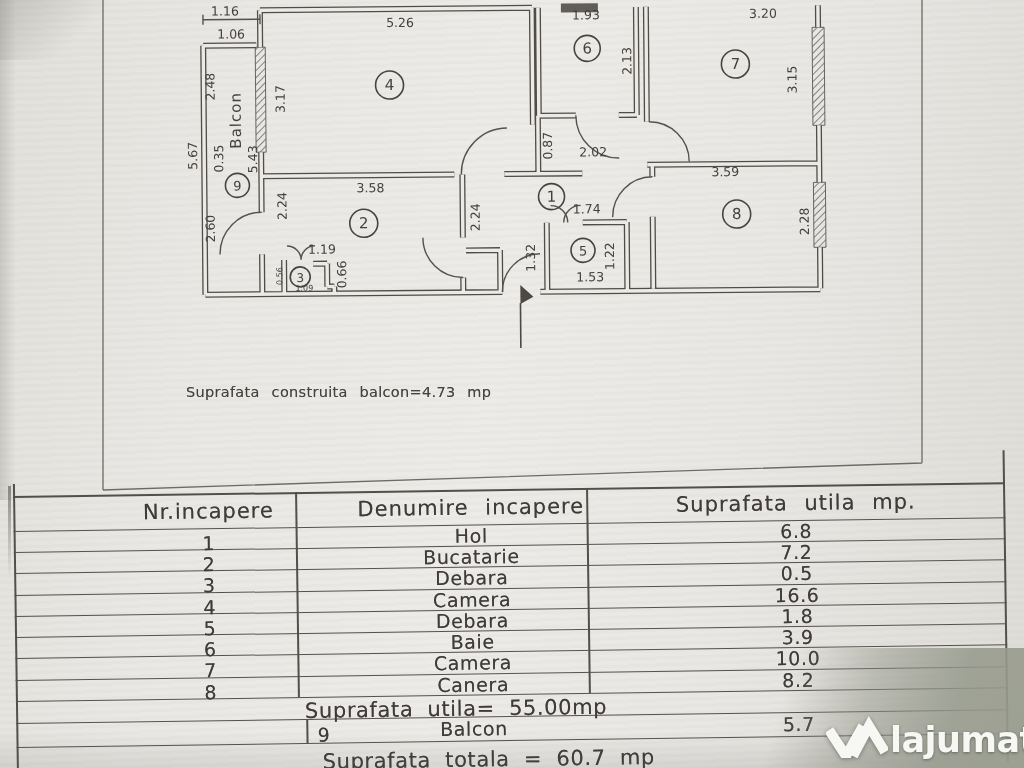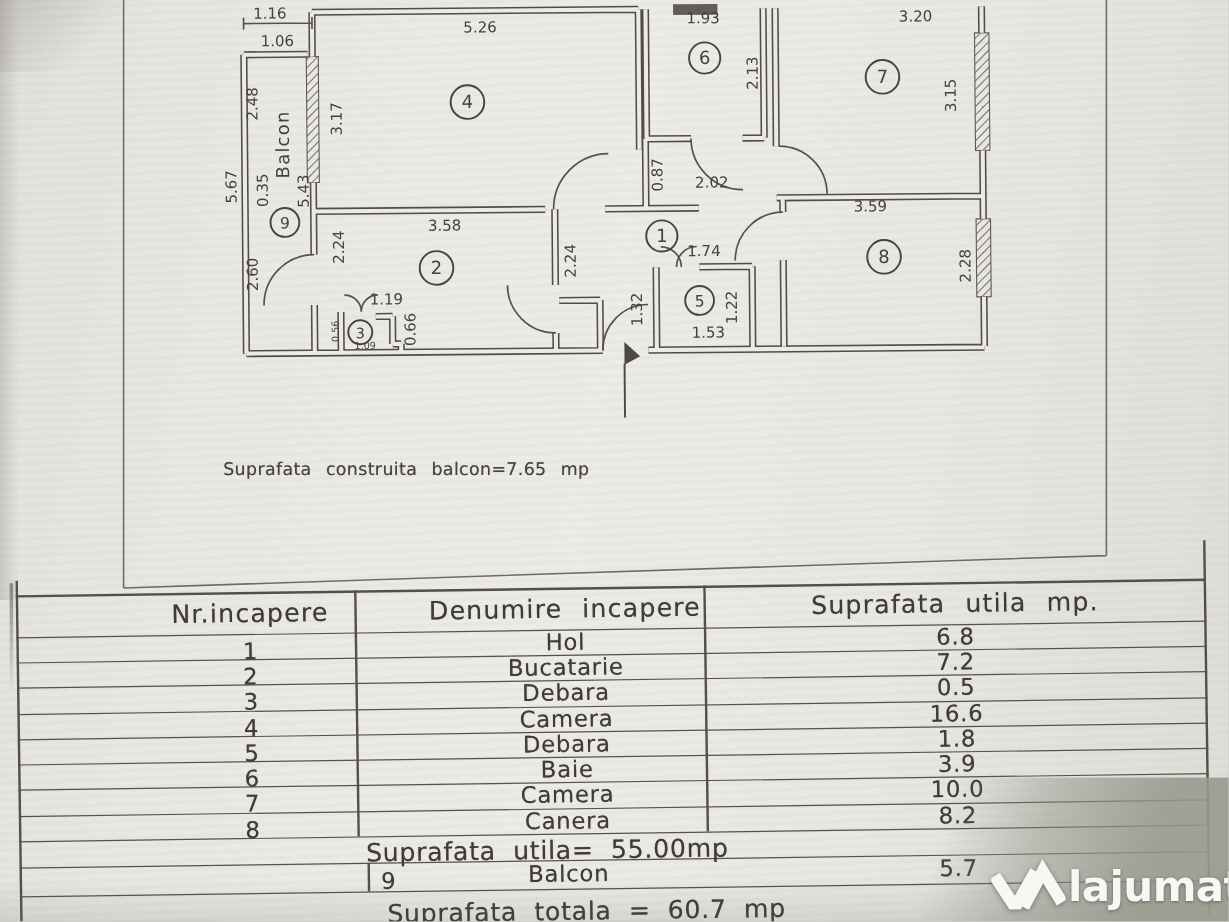--- a/index.html
+++ b/index.html
@@ -151,21 +151,21 @@
         <text x="588" y="20">1.93</text>
         <text x="633" y="62" transform="rotate(-90 633 62)">2.13</text>
         <text x="765" y="20">3.20</text>
         <text x="798" y="82" transform="rotate(-90 798 82)">3.15</text>
         <text x="726" y="178">3.59</text>
         <text x="809" y="224" transform="rotate(-90 809 224)">2.28</text>
       </g>
     </g>
   </svg>
 
-  <div class="plan-note">Suprafata construita balcon=7.65 mp</div>
+  <div class="plan-note">Suprafata construita balcon=4.73 mp</div>
 
   <div class="tbl">
     <div class="line" style="left:0;top:6px;width:992px;height:1.5px;"></div>
     <div class="line" style="left:0;top:-6px;width:1.5px;height:292px;"></div>
     <div class="line" style="left:990px;top:-26px;width:1.5px;height:312px;"></div>
     <div class="line" style="left:282px;top:6px;width:1.5px;height:205px;"></div>
     <div class="line" style="left:573px;top:6px;width:1.5px;height:205px;"></div>
     <div class="line" style="left:290px;top:233px;width:1.5px;height:24px;"></div>
 
     <div class="trow hdr" style="top:6px;height:35px;">

